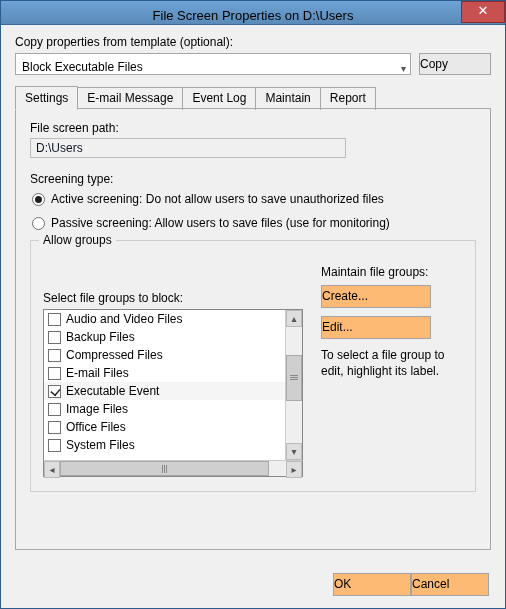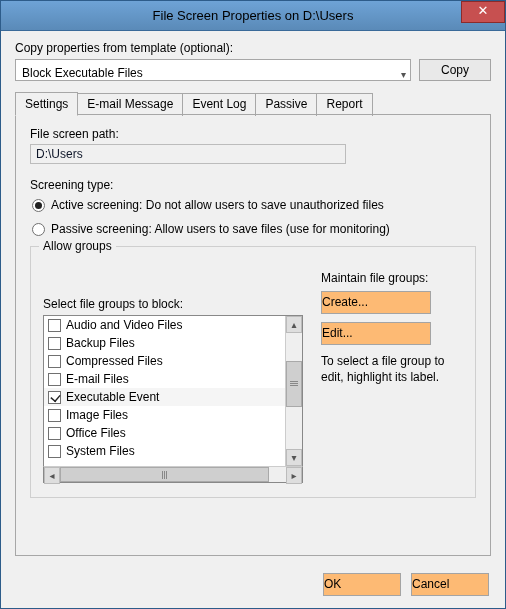--- a/index.html
+++ b/index.html
@@ -14,21 +14,21 @@
     overflow: hidden;
   }
   .window {
     width: 506px;
     height: 609px;
     border: 1px solid #2d5c8a;
     background: #f0f0f0;
     position: relative;
   }
   .titlebar {
-    height: 30px;
+    height: 24px;
     background: linear-gradient(#6ea3d6, #5a8ab8);
     border-bottom: 1px solid #3a6a99;
     position: relative;
     text-align: center;
   }
   .titlebar .title {
     line-height: 30px;
     font-size: 13px;
     color: #000;
   }
@@ -67,21 +67,21 @@
   }
   .template-select .arrow {
     font-size: 10px;
     color: #555;
   }
   .copy-btn {
     width: 72px;
     height: 22px;
     border: 1px solid #a4a4a4;
     background: #e9e9e9;
-    text-align: center;
+    text-align: left;
     line-height: 20px;
     cursor: default;
   }
   .tabs {
     display: flex;
     position: relative;
   }
   .tab {
     border: 1px solid #a7a7a7;
     border-bottom: none;
@@ -250,21 +250,20 @@
     line-height: 21px;
     margin-bottom: 8px;
     cursor: default;
   }
   .hint { margin-top: 8px; line-height: 1.35; }
   .footer {
     position: absolute;
     bottom: 12px;
     right: 16px;
     display: flex;
-    gap: 10px;
   }
   .footer .btn-std { width: 78px; margin: 0; }
 </style>
 </head>
 <body>
 
 <div class="window">
   <div class="titlebar">
     <span class="title">File Screen Properties on D:\Users</span>
     <div class="close-btn">
@@ -280,21 +279,21 @@
         <span>Block Executable Files</span>
         <span class="arrow">▾</span>
       </div>
       <div class="copy-btn">Copy</div>
     </div>
 
     <div class="tabs">
       <div class="tab active">Settings</div>
       <div class="tab">E-mail Message</div>
       <div class="tab">Event Log</div>
-      <div class="tab">Passive</div>
+      <div class="tab">Maintain</div>
       <div class="tab">Report</div>
     </div>
 
     <div class="tabpanel">
 
       <div class="field-label">File screen path:</div>
       <div class="path-input">D:\Users</div>
 
       <div class="stype">Screening type:</div>
 

